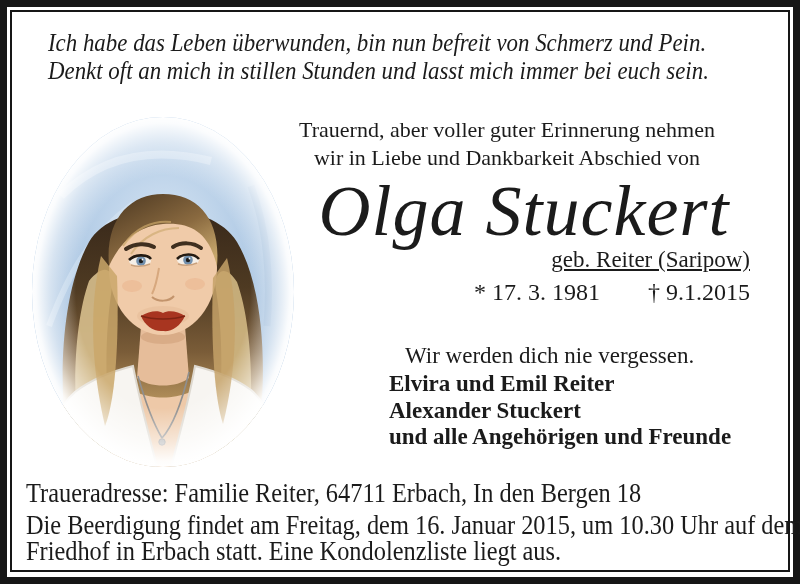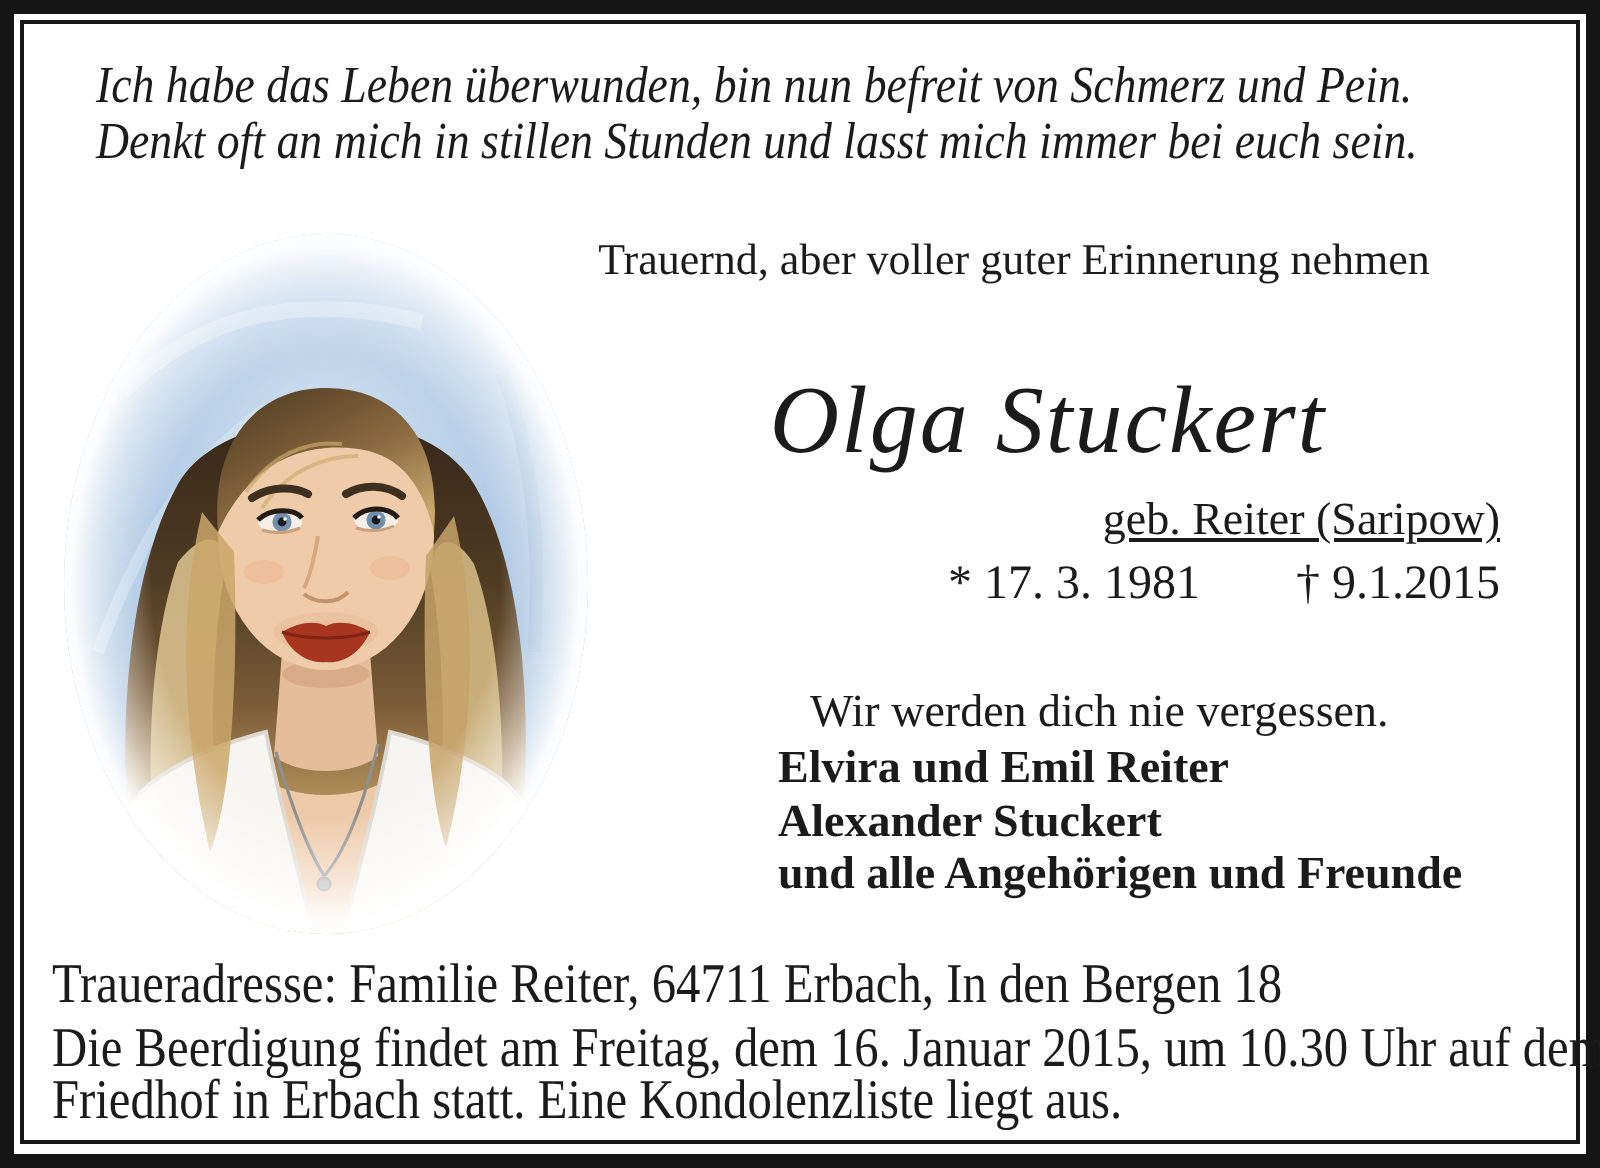--- a/index.html
+++ b/index.html
@@ -20,21 +20,21 @@
 
   .photo { position:absolute; left:31px; top:116px; width:264px; height:352px; }
   .photo svg { display:block; width:264px; height:352px; }
 
   .intro {
     position:absolute; left:281px; top:116px; width:452px; text-align:center;
     font-size:22px; line-height:28px;
   }
   .name {
     position:absolute; left:288px; top:170px; width:472px; text-align:center;
-    font-style:italic; font-size:48px; line-height:82px; letter-spacing:1px;
+    font-style:italic; font-size:72px; line-height:82px; letter-spacing:1px;
     white-space:nowrap;
   }
   .maiden {
     position:absolute; left:298px; top:247px; width:452px; text-align:right;
     font-size:23px;
     text-decoration:underline;
   }
   .dates {
     position:absolute; left:298px; top:279px; width:452px; text-align:right;
     font-size:24px;
@@ -149,20 +149,21 @@
       <path d="M 158,256 C 150,290 140,312 131,322" stroke="#8f8f8f" stroke-width="1.6" fill="none"></path>
       <circle cx="131" cy="326" r="3.2" fill="#a9a9a9" stroke="#8f8f8f"></circle>
 
       <rect x="0" y="0" width="264" height="352" fill="url(#vigGrad)"></rect>
     </g>
   </svg>
 </div>
 
 <div class="intro">
   <span style="display:block">Trauernd, aber voller guter Erinnerung nehmen</span>
+  <span style="display:block">wir in Liebe und Dankbarkeit Abschied von</span>
 </div>
 
 <div class="name">Olga Stuckert</div>
 
 <div class="maiden">geb. Reiter (Saripow)</div>
 
 <div class="dates">
   <span class="birth">* 17. 3. 1981</span><span>† 9.1.2015</span>
 </div>
 

